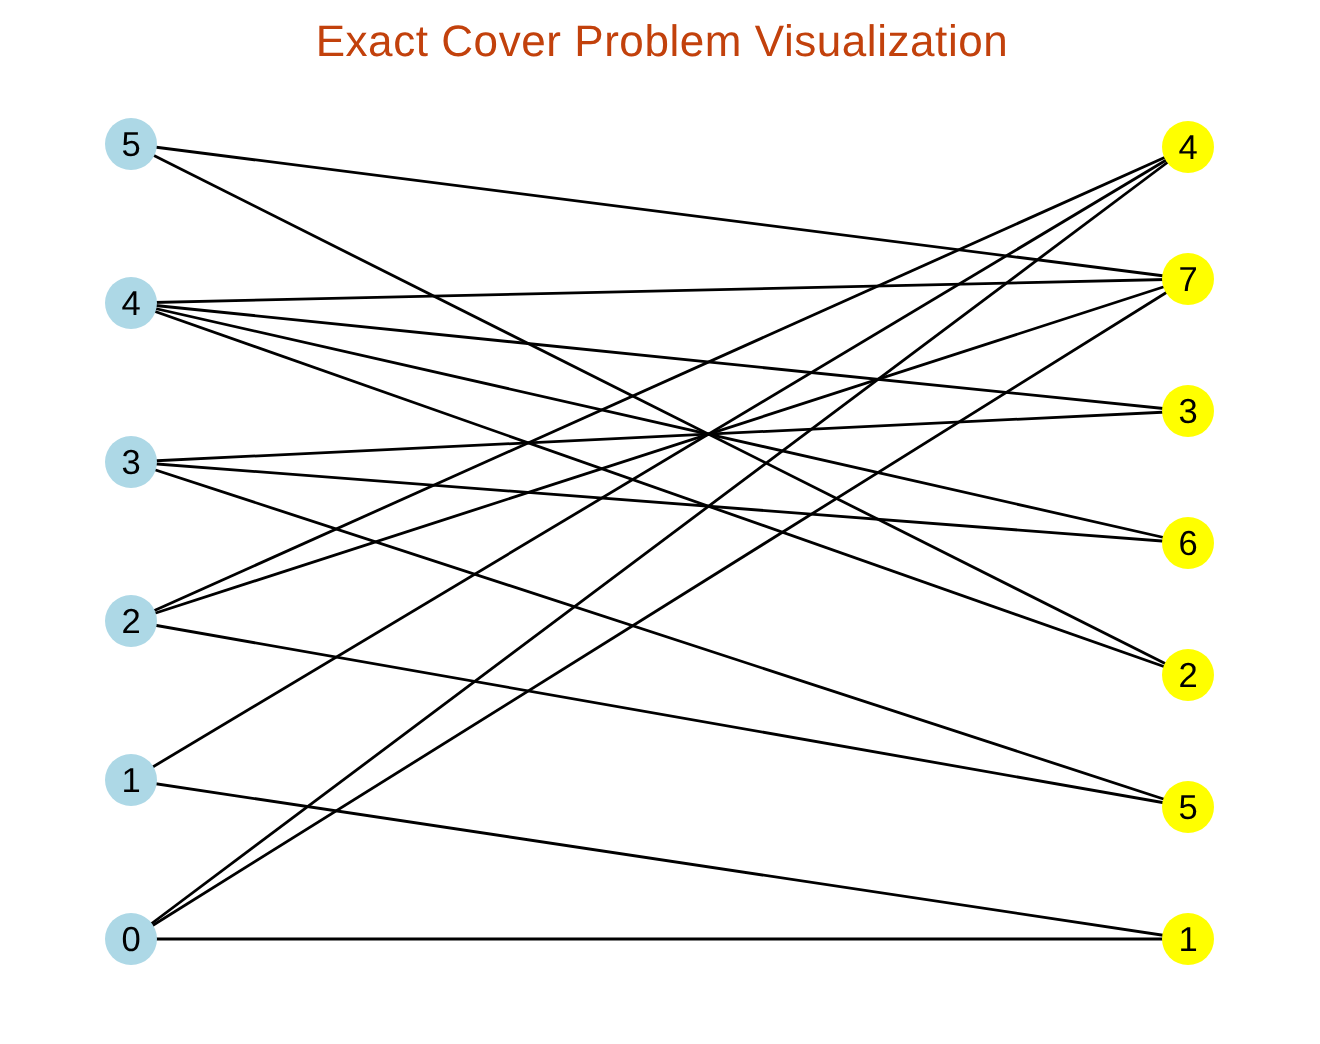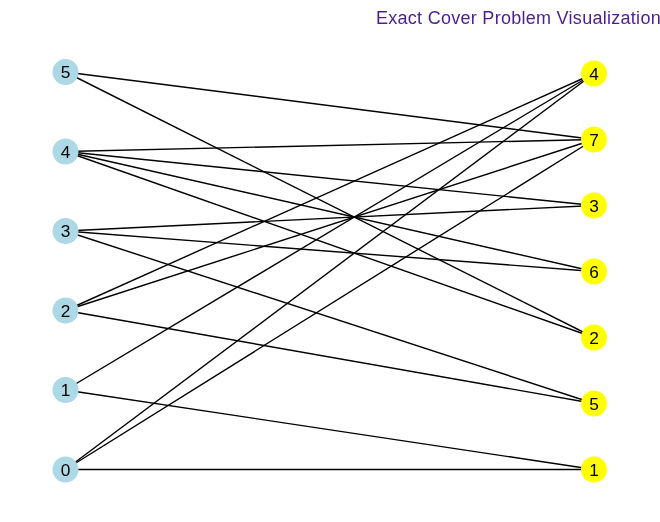--- a/index.html
+++ b/index.html
@@ -1,19 +1,19 @@
 <!DOCTYPE html>
 <html><head>
 <meta charset="utf-8">
 <style>
 html,body{margin:0;padding:0;background:#ffffff;}
 #fig{position:relative;width:660px;height:522px;background:#ffffff;overflow:hidden;}
 svg{position:absolute;top:0;left:0;}
-.title{position:absolute;top:7.5px;left:1px;width:660px;text-align:right;
- font-family:"Liberation Sans",sans-serif;font-size:18px;letter-spacing:0.28px;color:#4c1d95;}
+.title{position:absolute;top:7.5px;left:1px;width:660px;text-align:center;
+ font-family:"Liberation Sans",sans-serif;font-size:22px;letter-spacing:0.28px;color:#c2410c;}
 </style>
 </head>
 <body>
 <div id="fig">
 <svg width="660" height="522" viewBox="0 0 660 522">
 <g stroke="#000000" stroke-width="1.4" fill="none">
 <line x1="65.5" y1="469.5" x2="594.0" y2="469.5"></line>
 <line x1="65.5" y1="469.5" x2="594.0" y2="73.5"></line>
 <line x1="65.5" y1="469.5" x2="594.0" y2="139.5"></line>
 <line x1="65.5" y1="390.0" x2="594.0" y2="469.5"></line>

